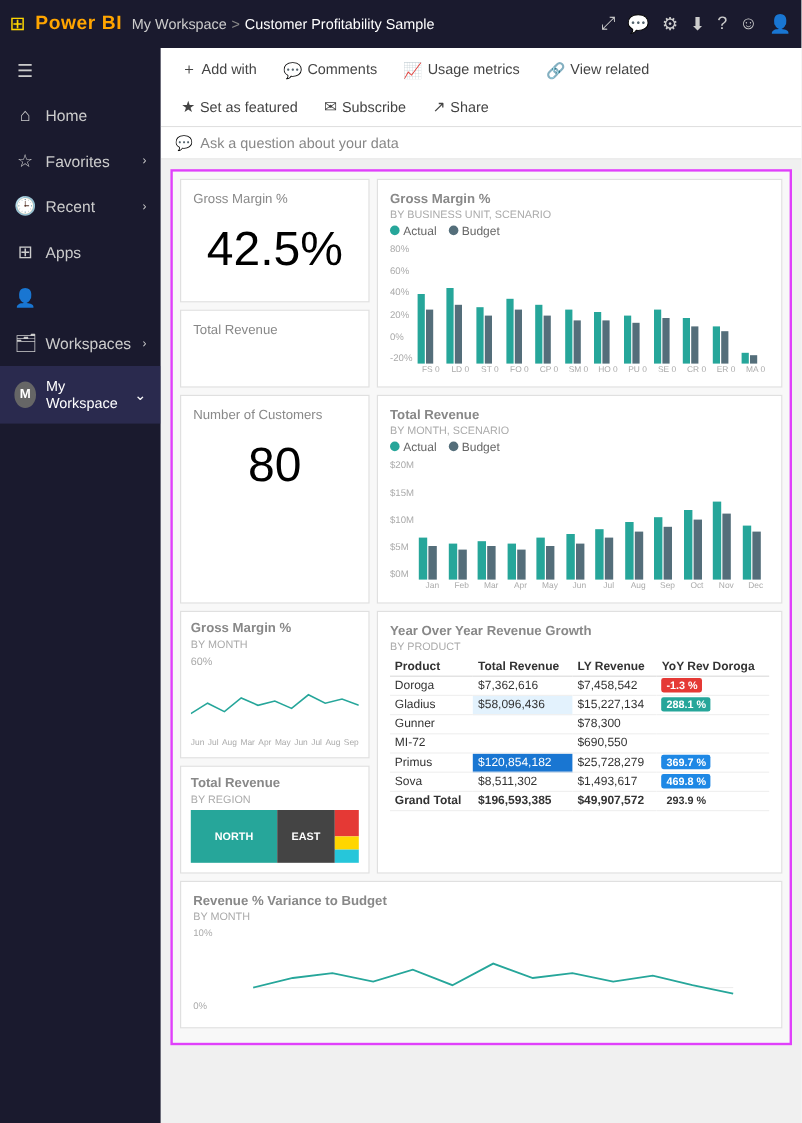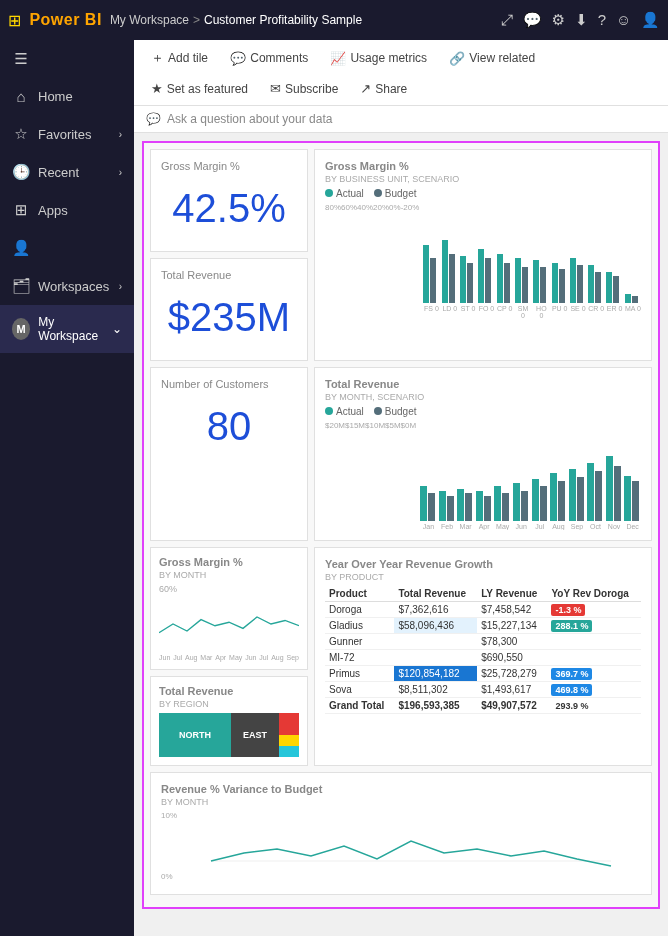--- a/index.html
+++ b/index.html
@@ -41,37 +41,37 @@
     #ask-bar span { color: #888; font-size: 12px; }
 
     
     #dashboard { flex: 1; overflow-y: auto; padding: 8px; background: #f0f0f0; }
     .dash-border { border: 2px solid #e040fb; padding: 6px; background: #f8f8f8; }
 
     
     .tiles-row { display: flex; gap: 6px; margin-bottom: 6px; }
     .tile { background: #fff; border: 1px solid #e0e0e0; flex: 1; padding: 10px; display: flex; flex-direction: column; }
     .tile-title { font-size: 11px; color: #888; font-weight: 500; margin-bottom: 4px; }
-    .tile-value { font-size: 28px; color: #1d4ed8; font-weight: 300; text-align: center; padding: 10px 0; }
+    .tile-value { font-size: 28px; color: #000000; font-weight: 300; text-align: center; padding: 10px 0; }
     .tile-value.small { font-size: 40px; }
 
     
     .chart-tile { background: #fff; border: 1px solid #e0e0e0; flex: 2; padding: 10px; }
     .chart-title { font-size: 11px; color: #888; font-weight: 600; margin-bottom: 2px; }
     .chart-subtitle { font-size: 9px; color: #aaa; text-transform: uppercase; margin-bottom: 4px; }
     .chart-legend { display: flex; gap: 10px; font-size: 10px; color: #666; margin-bottom: 4px; }
     .legend-dot { width: 8px; height: 8px; border-radius: 50%; display: inline-block; margin-right: 3px; }
 
     
     .bar-chart { display: flex; align-items: flex-end; gap: 2px; height: 100px; position: relative; }
     .bar-group { display: flex; gap: 1px; align-items: flex-end; }
     .bar { display: block; }
     .chart-labels { display: flex; gap: 2px; font-size: 7px; color: #aaa; margin-top: 2px; }
     .chart-label { flex: 1; text-align: center; overflow: hidden; }
-    .y-labels { display: flex; flex-direction: row; justify-content: space-between; font-size: 8px; color: #aaa; padding-right: 4px; height: 100px; }
+    .y-labels { display: flex; flex-direction: column; justify-content: space-between; font-size: 8px; color: #aaa; padding-right: 4px; height: 100px; }
 
     
     .yoy-table { width: 100%; font-size: 10px; border-collapse: collapse; }
     .yoy-table th { text-align: left; font-weight: 600; color: #333; border-bottom: 1px solid #ddd; padding: 2px 4px; font-size: 10px; }
     .yoy-table td { padding: 2px 4px; color: #333; border-bottom: 1px solid #f0f0f0; }
     .yoy-badge { border-radius: 2px; padding: 1px 4px; font-size: 9px; font-weight: 600; text-align: center; }
     .badge-red { background: #e53935; color: #fff; }
     .badge-teal { background: #26a69a; color: #fff; }
     .badge-blue { background: #1e88e5; color: #fff; }
     .row-bold td { font-weight: 700; }
@@ -144,21 +144,21 @@
       <span style="font-size:12px;">My Workspace</span>
       <span style="margin-left:auto;font-size:12px;">⌄</span>
     </div>
   </div>
 
   <div id="content">
 
     <div id="action-bar">
       <button class="action-btn">
         <span class="action-icon">＋</span>
-        <span>Add tile</span>
+        <span>Add with</span>
       </button>
       <button class="action-btn">
         <span class="action-icon">💬</span>
         <span>Comments</span>
       </button>
       <button class="action-btn">
         <span class="action-icon">📈</span>
         <span>Usage metrics</span>
       </button>
       <button class="action-btn">
@@ -189,21 +189,20 @@
 
         <div class="tiles-row">
 
           <div style="display:flex;flex-direction:column;gap:6px;flex:1;">
             <div class="tile">
               <div class="tile-title">Gross Margin %</div>
               <div class="tile-value small">42.5%</div>
             </div>
             <div class="tile">
               <div class="tile-title">Total Revenue</div>
-              <div class="tile-value small">$235M</div>
             </div>
           </div>
 
           <div class="chart-tile" style="flex:2;">
             <div class="chart-title">Gross Margin %</div>
             <div class="chart-subtitle">BY BUSINESS UNIT, SCENARIO</div>
             <div class="chart-legend">
               <span><span class="legend-dot" style="background:#26a69a;"></span><span>Actual</span></span>
               <span><span class="legend-dot" style="background:#546e7a;"></span><span>Budget</span></span>
             </div>

